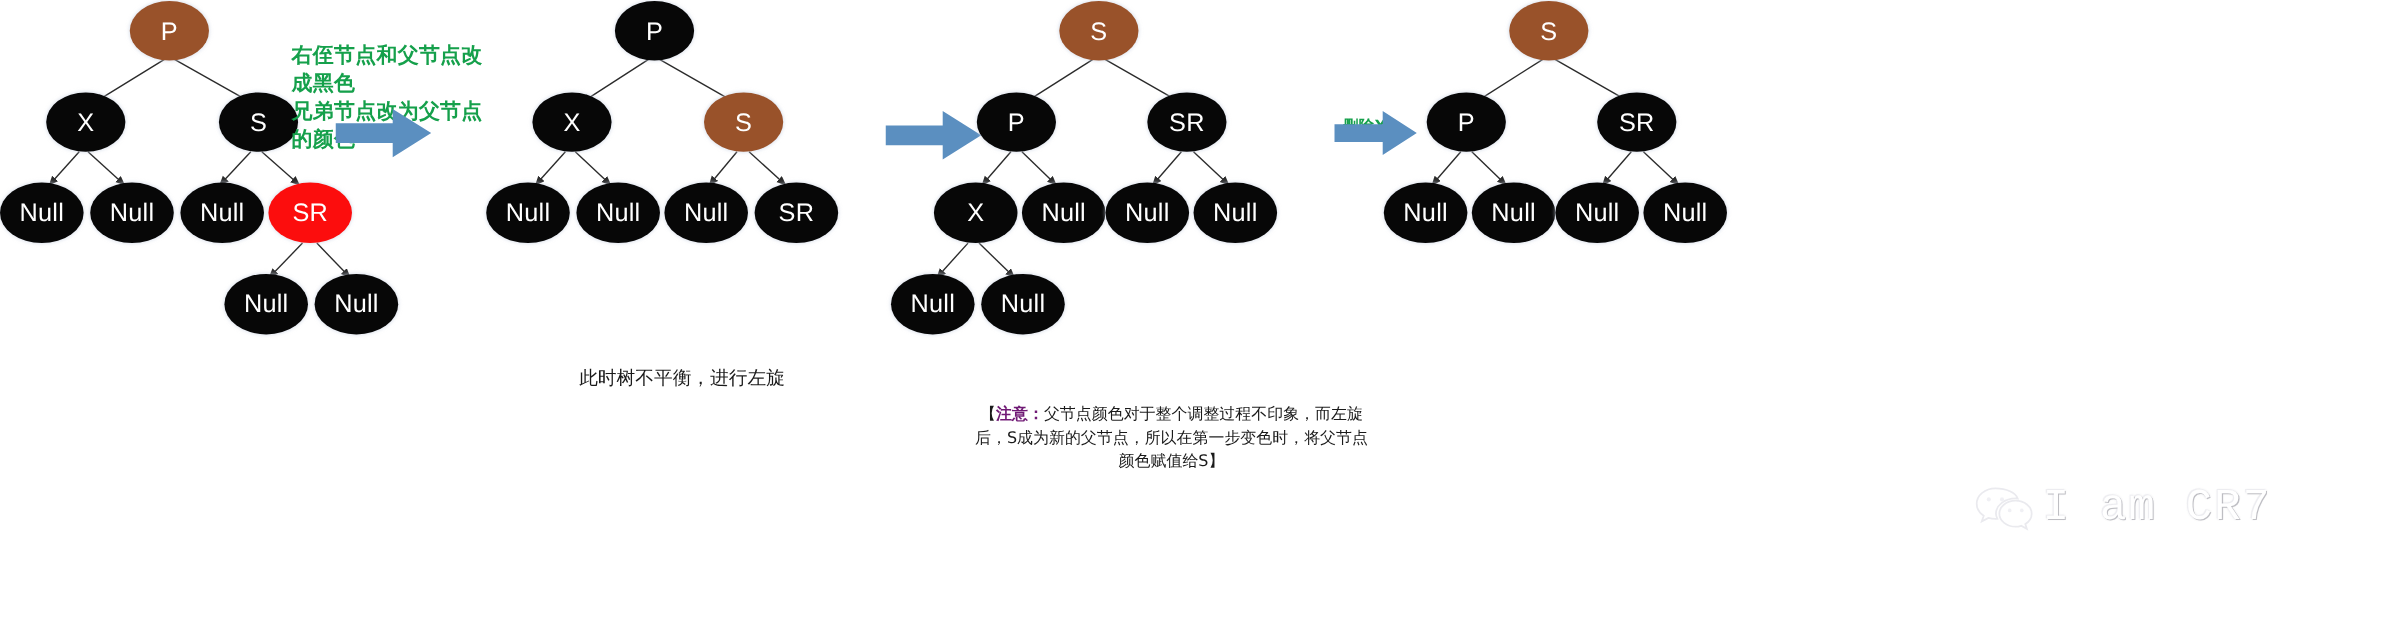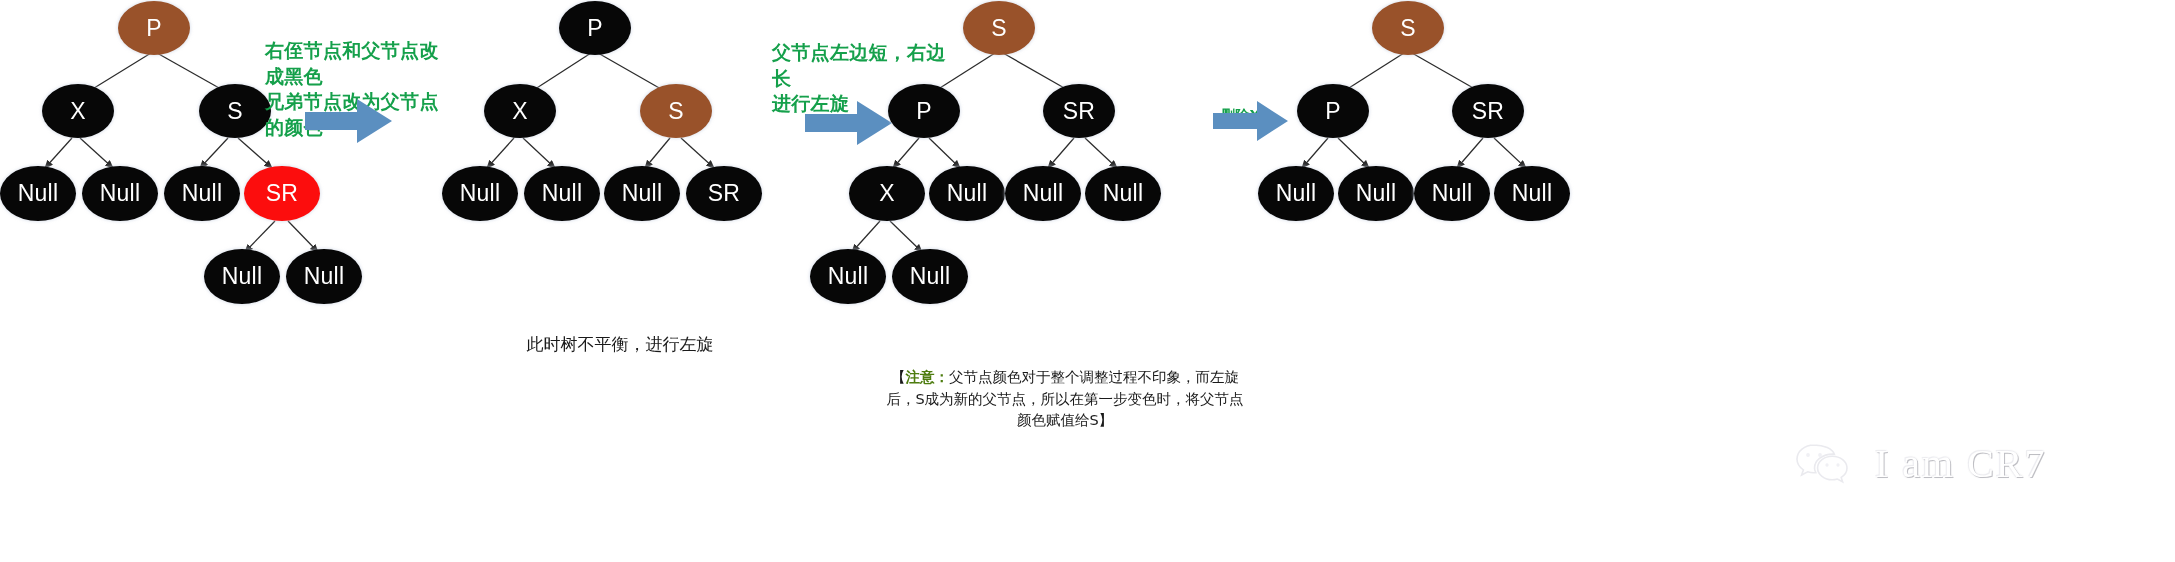--- a/index.html
+++ b/index.html
@@ -62,28 +62,28 @@
   }
   .note{
     position:absolute;
     color:#1a1a1a;
     font-family:"DejaVu Sans","Liberation Sans",sans-serif;
     font-size:14.5px;
     line-height:1.5;
     text-align:center;
     white-space:pre-line;
   }
-  .note b{color:#4d7c0f;font-weight:700;}
+  .note b{color:#701a75;font-weight:700;}
 
   
   .watermark{
     position:absolute;
-    display:flex;align-items:center;gap:26px;
+    display:flex;align-items:center;gap:8px;
     color:#ffffff;
-    font-family:Liberation Serif, serif;
+    font-family:Liberation Mono, monospace;
     font-size:40px;
     letter-spacing:2px;
     text-shadow:
        1px 1px 0 rgba(140,140,150,.55),
       -1px -1px 0 rgba(235,235,240,.9),
        0 0 2px rgba(150,150,160,.45);
     opacity:.95;
     user-select:none;
   }
 </style>
@@ -172,22 +172,20 @@
 
   <div class="node brown n-mid" style="left:640px;top:84px;">S</div>
 
   <div class="node black n-leaf" style="left:442px;top:166px;">Null</div>
   <div class="node black n-leaf" style="left:524px;top:166px;">Null</div>
   <div class="node black n-leaf" style="left:604px;top:166px;">Null</div>
   <div class="node black n-leaf" style="left:686px;top:166px;">SR</div>
 
   <div class="caption" style="left:470px;top:332px;width:300px;">此时树不平衡，进行左旋</div>
 
-  <div class="annot" style="left:772px;top:40px;width:190px;">父节点左边短，右边长
-进行左旋</div>
 
   <svg class="bigarrow" style="left:805px;top:100px;" width="88" height="46" viewBox="0 0 88 46">
     <path d="M0,14 L52,14 L52,1 L87,23 L52,45 L52,32 L0,32 Z" fill="#5b8fc0"></path>
   </svg>
 
   <div class="node brown n-root" style="left:963px;top:1px;">S</div>
 
   <div class="node black n-mid" style="left:888px;top:84px;">P</div>
 
   <div class="node black n-mid" style="left:1043px;top:84px;">SR</div>

